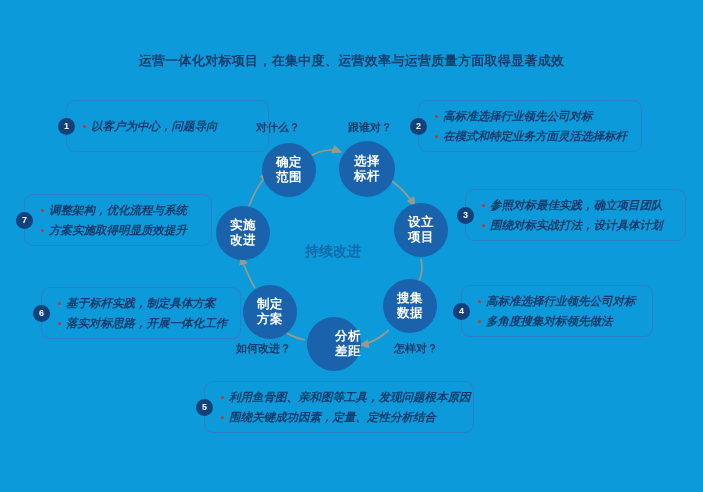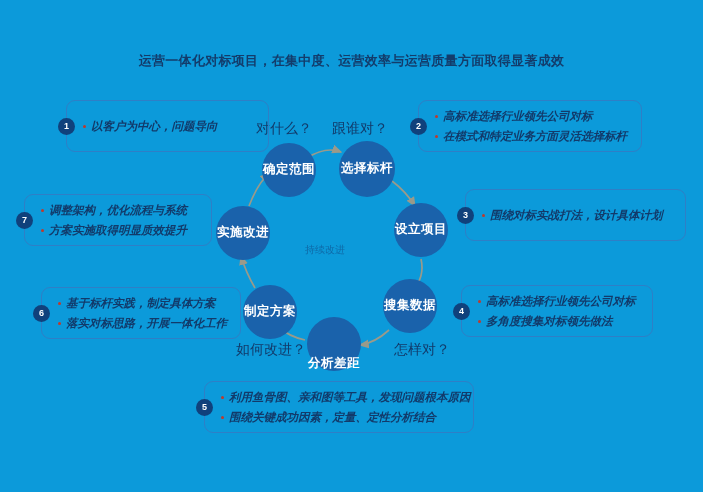--- a/index.html
+++ b/index.html
@@ -38,21 +38,21 @@
     width: 703px; height: 492px;
     pointer-events: none;
   }
   
   .circle {
     position: absolute;
     border-radius: 50%;
     background: #1a62ab;
     color: #ffffff;
     display: flex;
-    flex-direction: row;
+    flex-direction: column;
     align-items: center;
     justify-content: center;
     font-size: 12.5px;
     font-weight: bold;
     line-height: 1.22;
     text-align: center;
     letter-spacing: 0.5px;
   }
   .circle span { display: block; }
   
@@ -98,29 +98,29 @@
     font-size: 9px;
     font-weight: bold;
     display: flex;
     align-items: center;
     justify-content: center;
     line-height: 1;
   }
   
   .qlabel {
     position: absolute;
-    font-size: 14px;
-    font-weight: normal;
+    font-size: 11px;
+    font-weight: bold;
     color: #123a6a;
     white-space: nowrap;
   }
   #center-label {
     position: absolute;
-    font-size: 10px;
-    font-weight: normal;
+    font-size: 14px;
+    font-weight: bold;
     color: #0f6aa8;
     white-space: nowrap;
   }
 </style>
 </head>
 <body>
 
 <div id="stage">
 
   <div id="title">运营一体化对标项目，在集中度、运营效率与运营质量方面取得显著成效</div>
@@ -184,36 +184,37 @@
   </div>
 
   <div class="circle" style="left:216px; top:206px; width:54px; height:54px;">
     <span>实施</span>
     <span>改进</span>
   </div>
 
   <div id="center-label" style="left:305px; top:243px;">持续改进</div>
 
   <div class="qlabel" style="left:256px; top:120px;">对什么？</div>
-  <div class="qlabel" style="left:332px; top:120px;">跟谁对？</div>
+  <div class="qlabel" style="left:348px; top:120px;">跟谁对？</div>
   <div class="qlabel" style="left:394px; top:341px;">怎样对？</div>
   <div class="qlabel" style="left:236px; top:341px;">如何改进？</div>
 
   <div class="callout" style="left:66px; top:100px; width:203px; height:52px;">
     <div class="line">以客户为中心，问题导向</div>
   </div>
   <div class="badge" style="left:58px; top:118px;">1</div>
 
   <div class="callout" style="left:418px; top:100px; width:224px; height:52px;">
     <div class="line">高标准选择行业领先公司对标</div>
     <div class="line">在模式和特定业务方面灵活选择标杆</div>
   </div>
   <div class="badge" style="left:410px; top:118px;">2</div>
 
   <div class="callout" style="left:465px; top:189px; width:221px; height:52px;">
+    <div class="line">参照对标最佳实践，确立项目团队</div>
     <div class="line">围绕对标实战打法，设计具体计划</div>
   </div>
   <div class="badge" style="left:457px; top:207px;">3</div>
 
   <div class="callout" style="left:461px; top:285px; width:192px; height:52px;">
     <div class="line">高标准选择行业领先公司对标</div>
     <div class="line">多角度搜集对标领先做法</div>
   </div>
   <div class="badge" style="left:453px; top:303px;">4</div>
 

